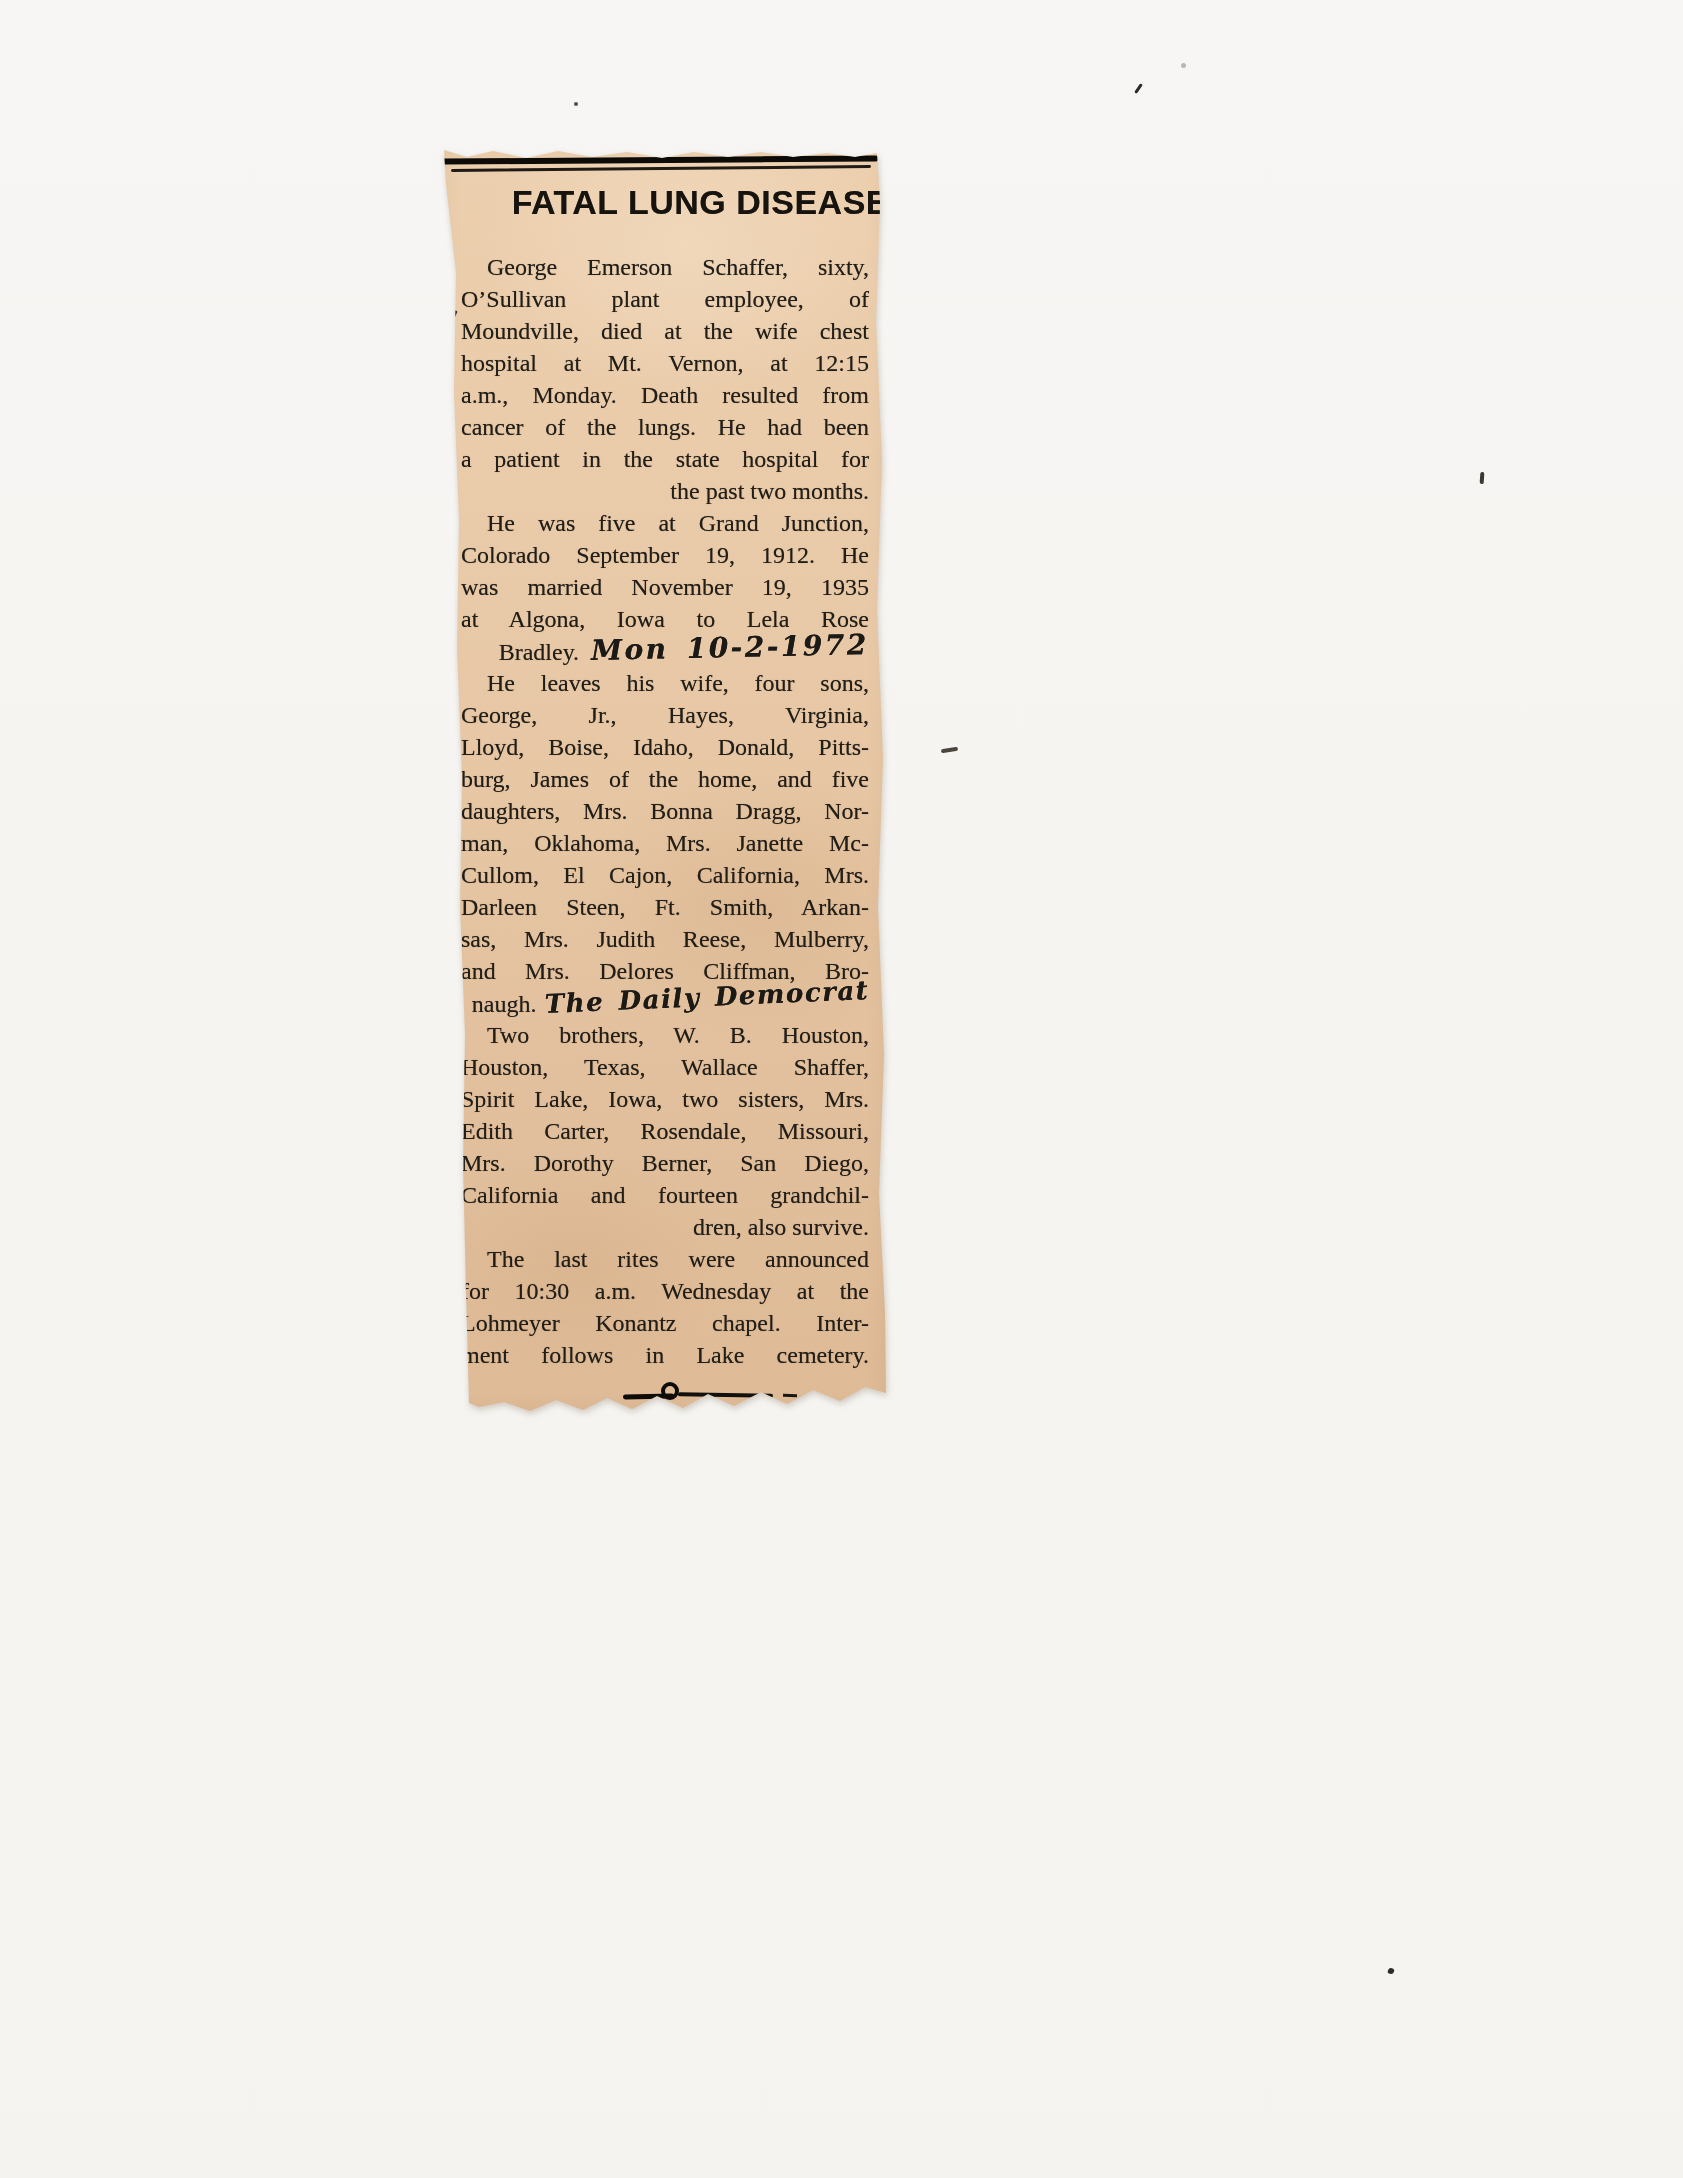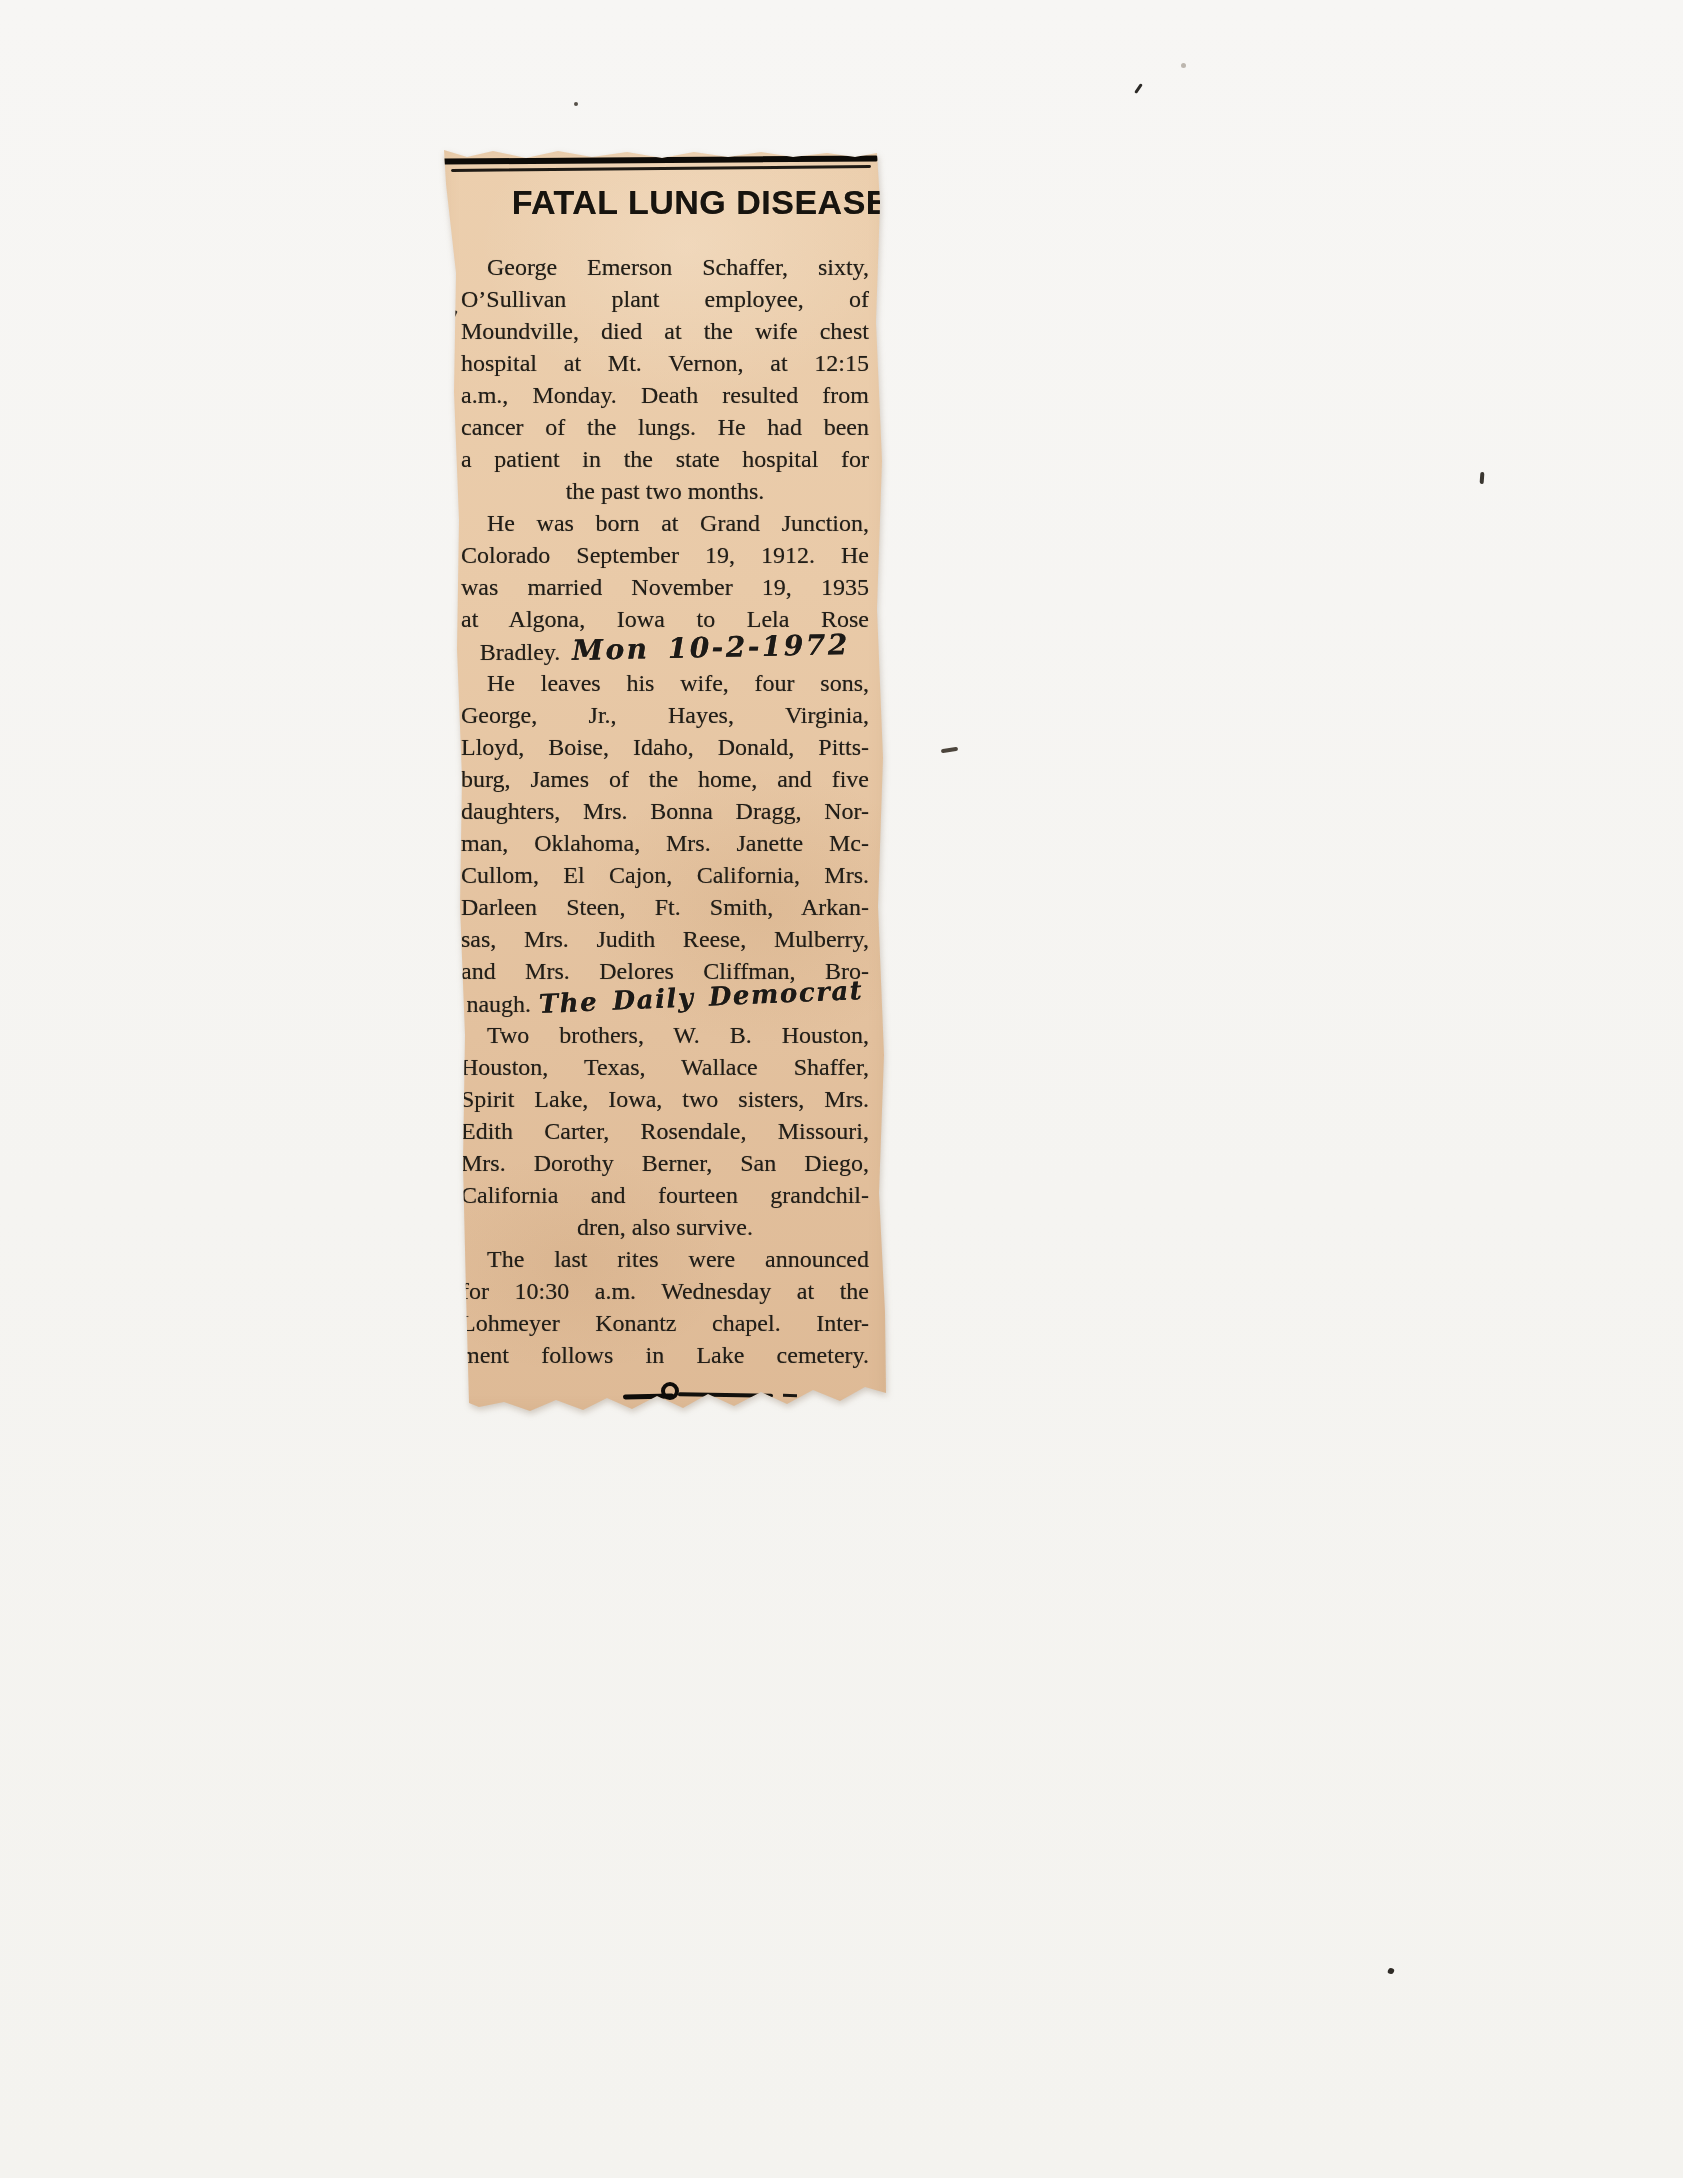--- a/index.html
+++ b/index.html
@@ -104,21 +104,21 @@
     height: 32px;
     line-height: 32px;
     white-space: pre;
   }
   .line.just {
     white-space: normal;
     text-align: justify;
     text-align-last: justify;
   }
   .line.endline {
-    text-align: center;
+    text-align: right;
   }
   .line.indent {
     text-indent: 26px;
   }
 
   
   .hw {
     display: inline-block;
     font-family: "DejaVu Serif", serif;
     font-style: italic;
@@ -247,21 +247,21 @@
 
       <div class="article-body" id="article-body">
           <div class="line just indent">George Emerson Schaffer, sixty,</div>
           <div class="line just">O’Sullivan plant employee, of</div>
           <div class="line just">Moundville, died at the wife chest</div>
           <div class="line just">hospital at Mt. Vernon, at 12:15</div>
           <div class="line just">a.m., Monday. Death resulted from</div>
           <div class="line just">cancer of the lungs. He had been</div>
           <div class="line just">a patient in the state hospital for</div>
           <div class="line endline">the past two months.</div>
-          <div class="line just indent">He was born at Grand Junction,</div>
+          <div class="line just indent">He was five at Grand Junction,</div>
           <div class="line just">Colorado September 19, 1912. He</div>
           <div class="line just">was married November 19, 1935</div>
           <div class="line just">at Algona, Iowa to Lela Rose</div>
           <div class="line endline">Bradley.<span class="hw hw-date">Mon 10-2-1972</span></div>
           <div class="line just indent">He leaves his wife, four sons,</div>
           <div class="line just">George, Jr., Hayes, Virginia,</div>
           <div class="line just">Lloyd, Boise, Idaho, Donald, Pitts-</div>
           <div class="line just">burg, James of the home, and five</div>
           <div class="line just">daughters, Mrs. Bonna Dragg, Nor-</div>
           <div class="line just">man, Oklahoma, Mrs. Janette Mc-</div>

